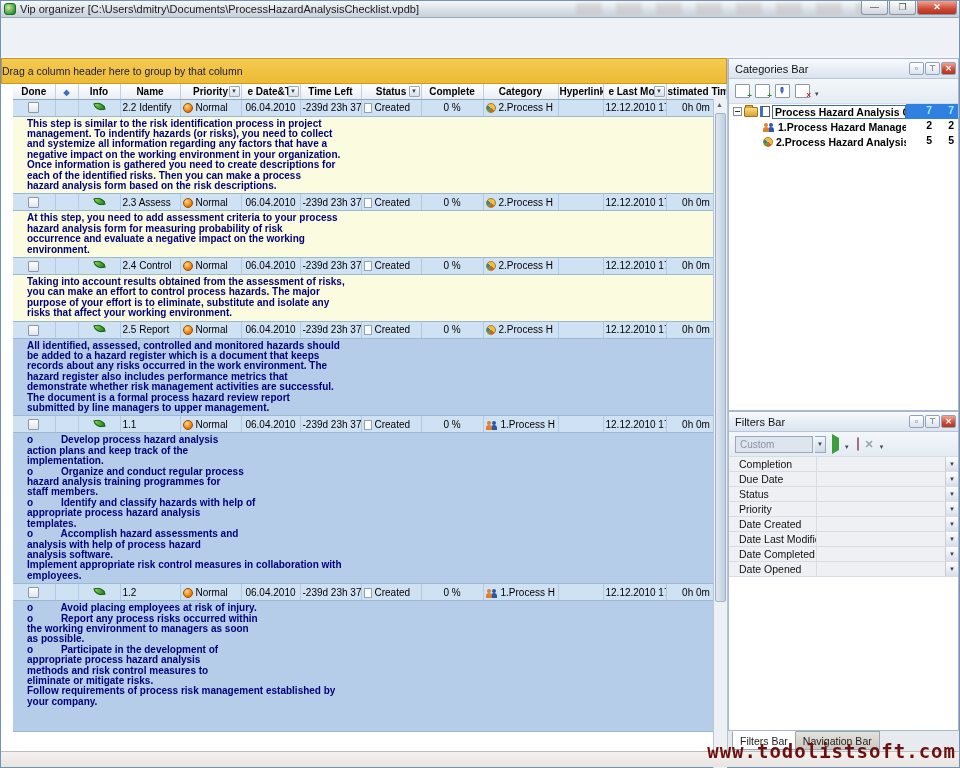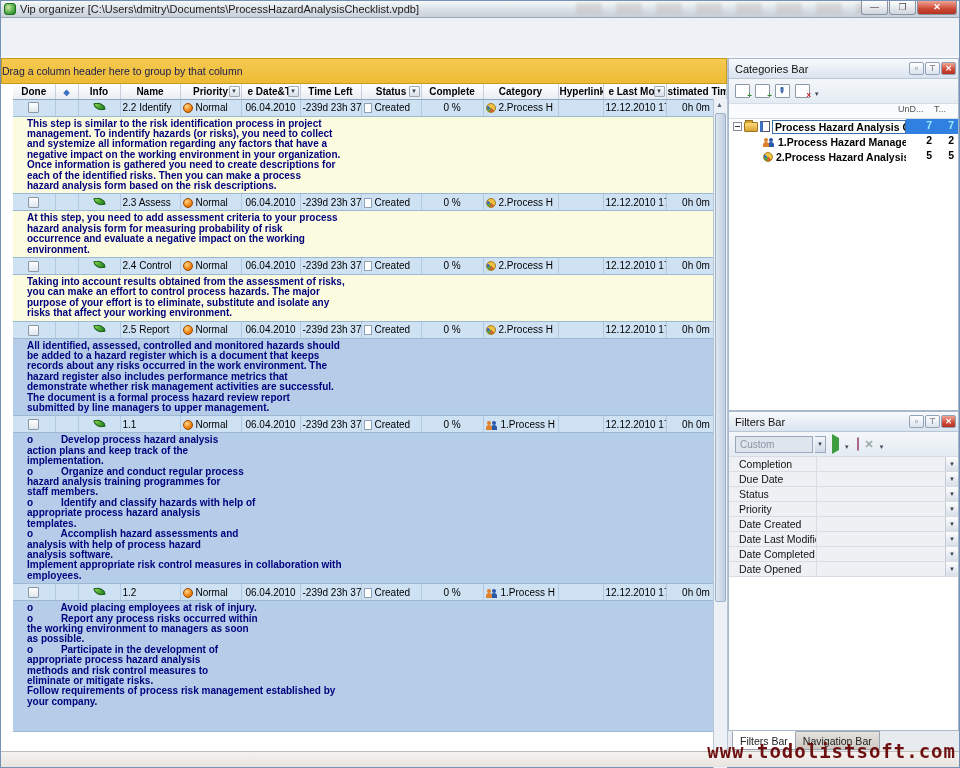--- a/index.html
+++ b/index.html
@@ -463,25 +463,20 @@
               <i class="plus">+</i>
             </span>
           <span class="pic">
               <i class="pencil">✎</i>
             </span>
           <span class="pic">
               <i class="redx">x</i>
             </span>
           <span class="caret">▾</span>
         </div>
-        <div class="colhead">
-          <span class="sp"></span>
-          <span class="c1">UnD...</span>
-          <span class="c2">T...</span>
-        </div>
 
         <div class="trow">
           <span class="expand"></span>
           <span class="folder"></span>
           <span class="book"></span>
           <span class="tsel">Process Hazard Analysis Chec</span>
           <span class="tcounts selblue">
             <span class="tc" style="font-weight:bold;">7</span>
             <span class="tc" style="width:22px;font-weight:bold;">7</span>
           </span>

